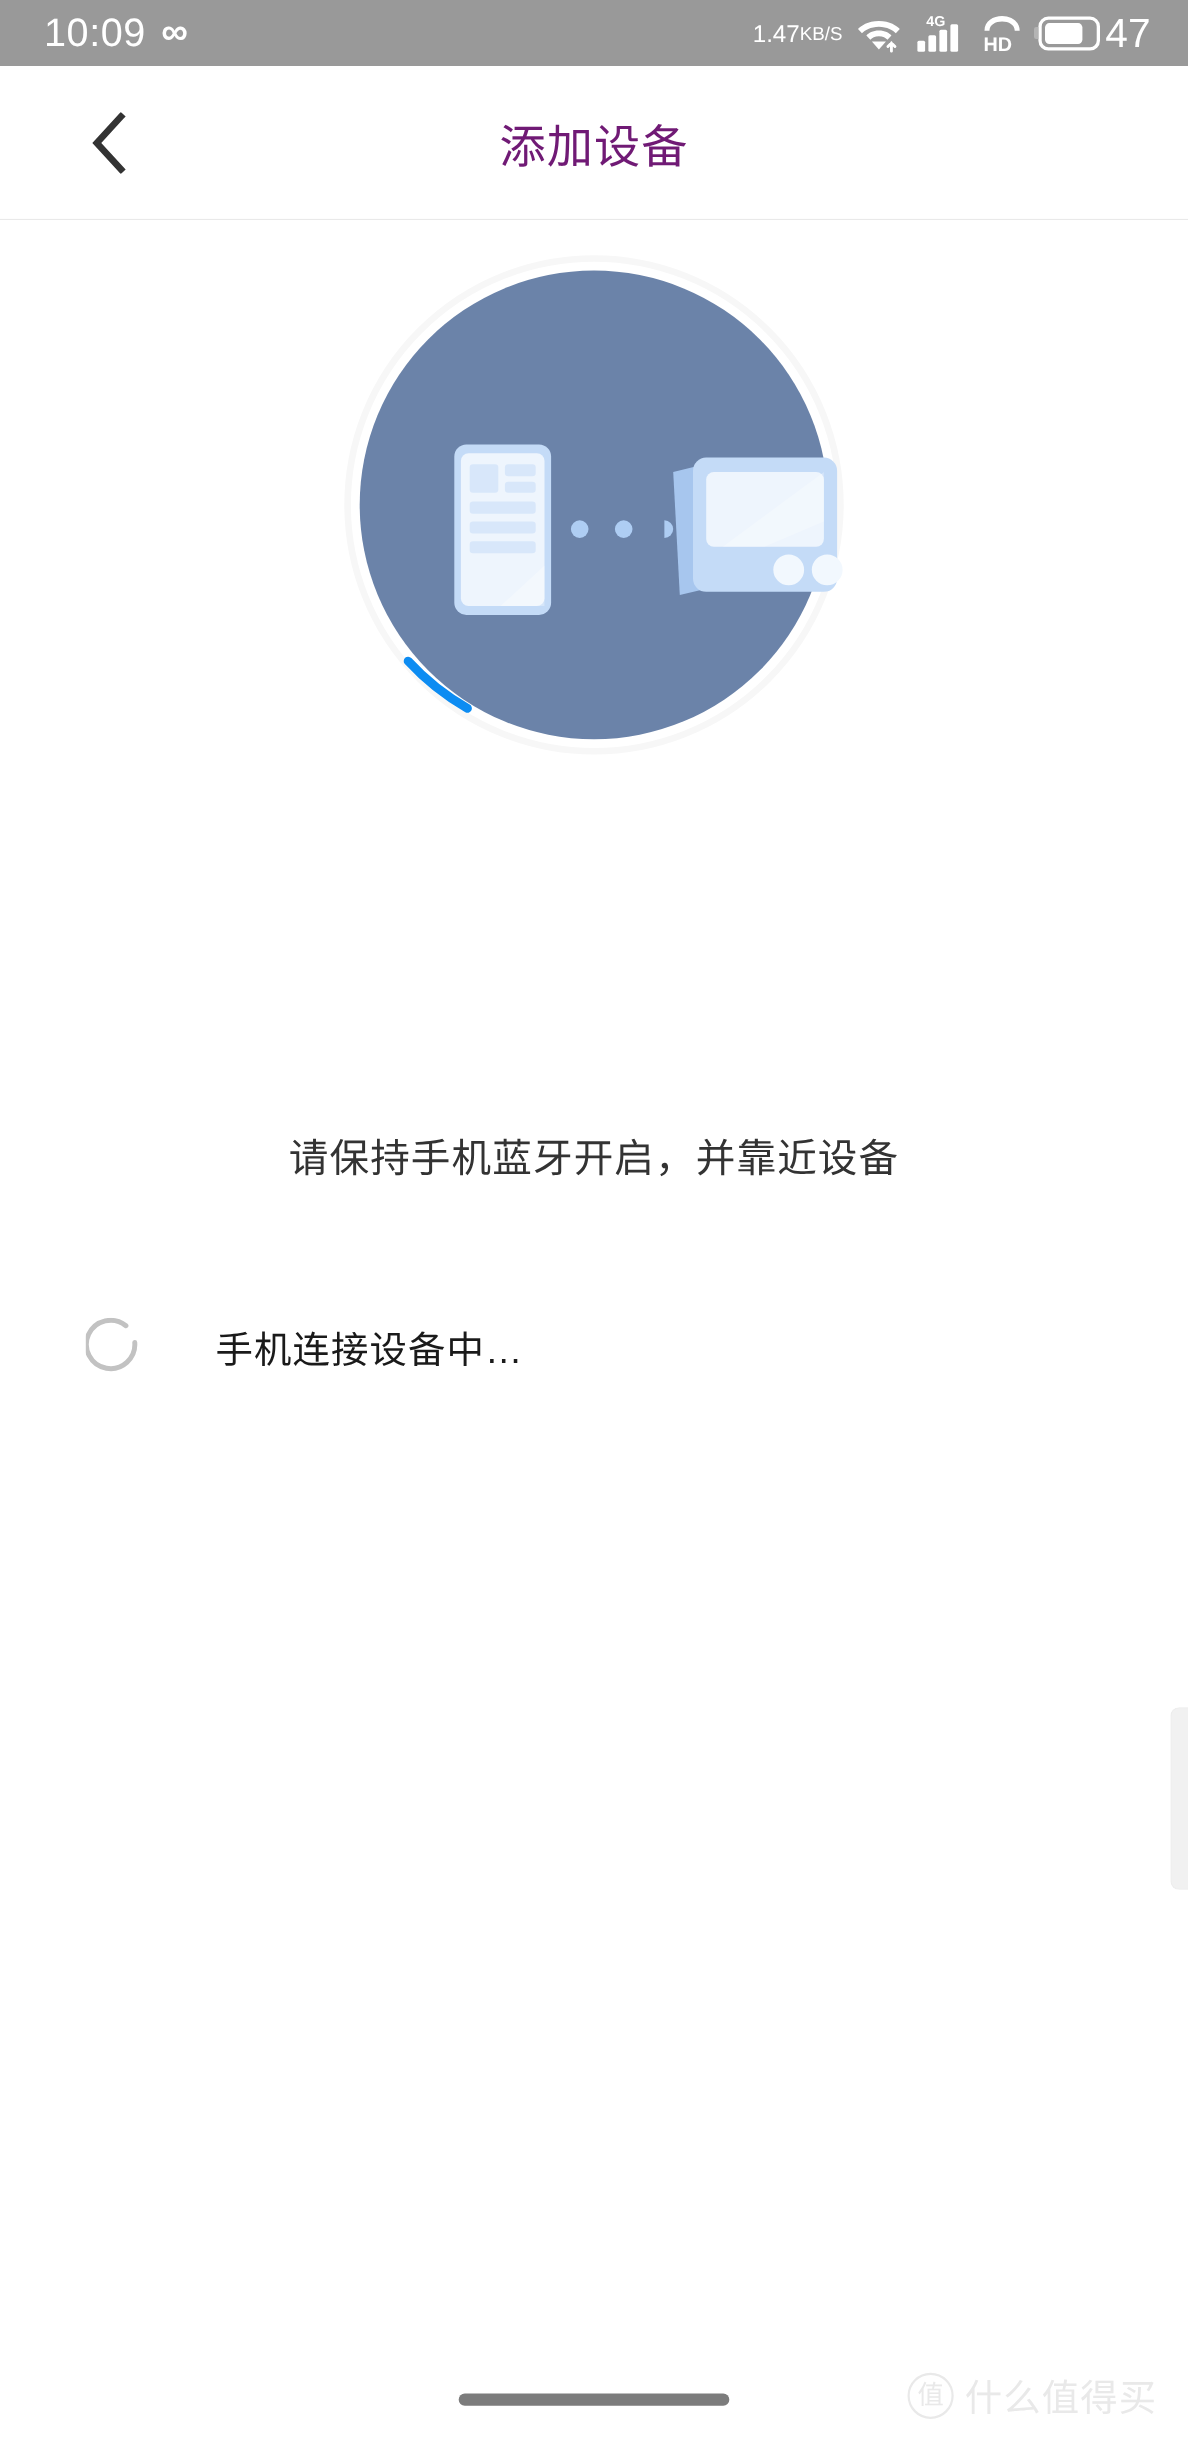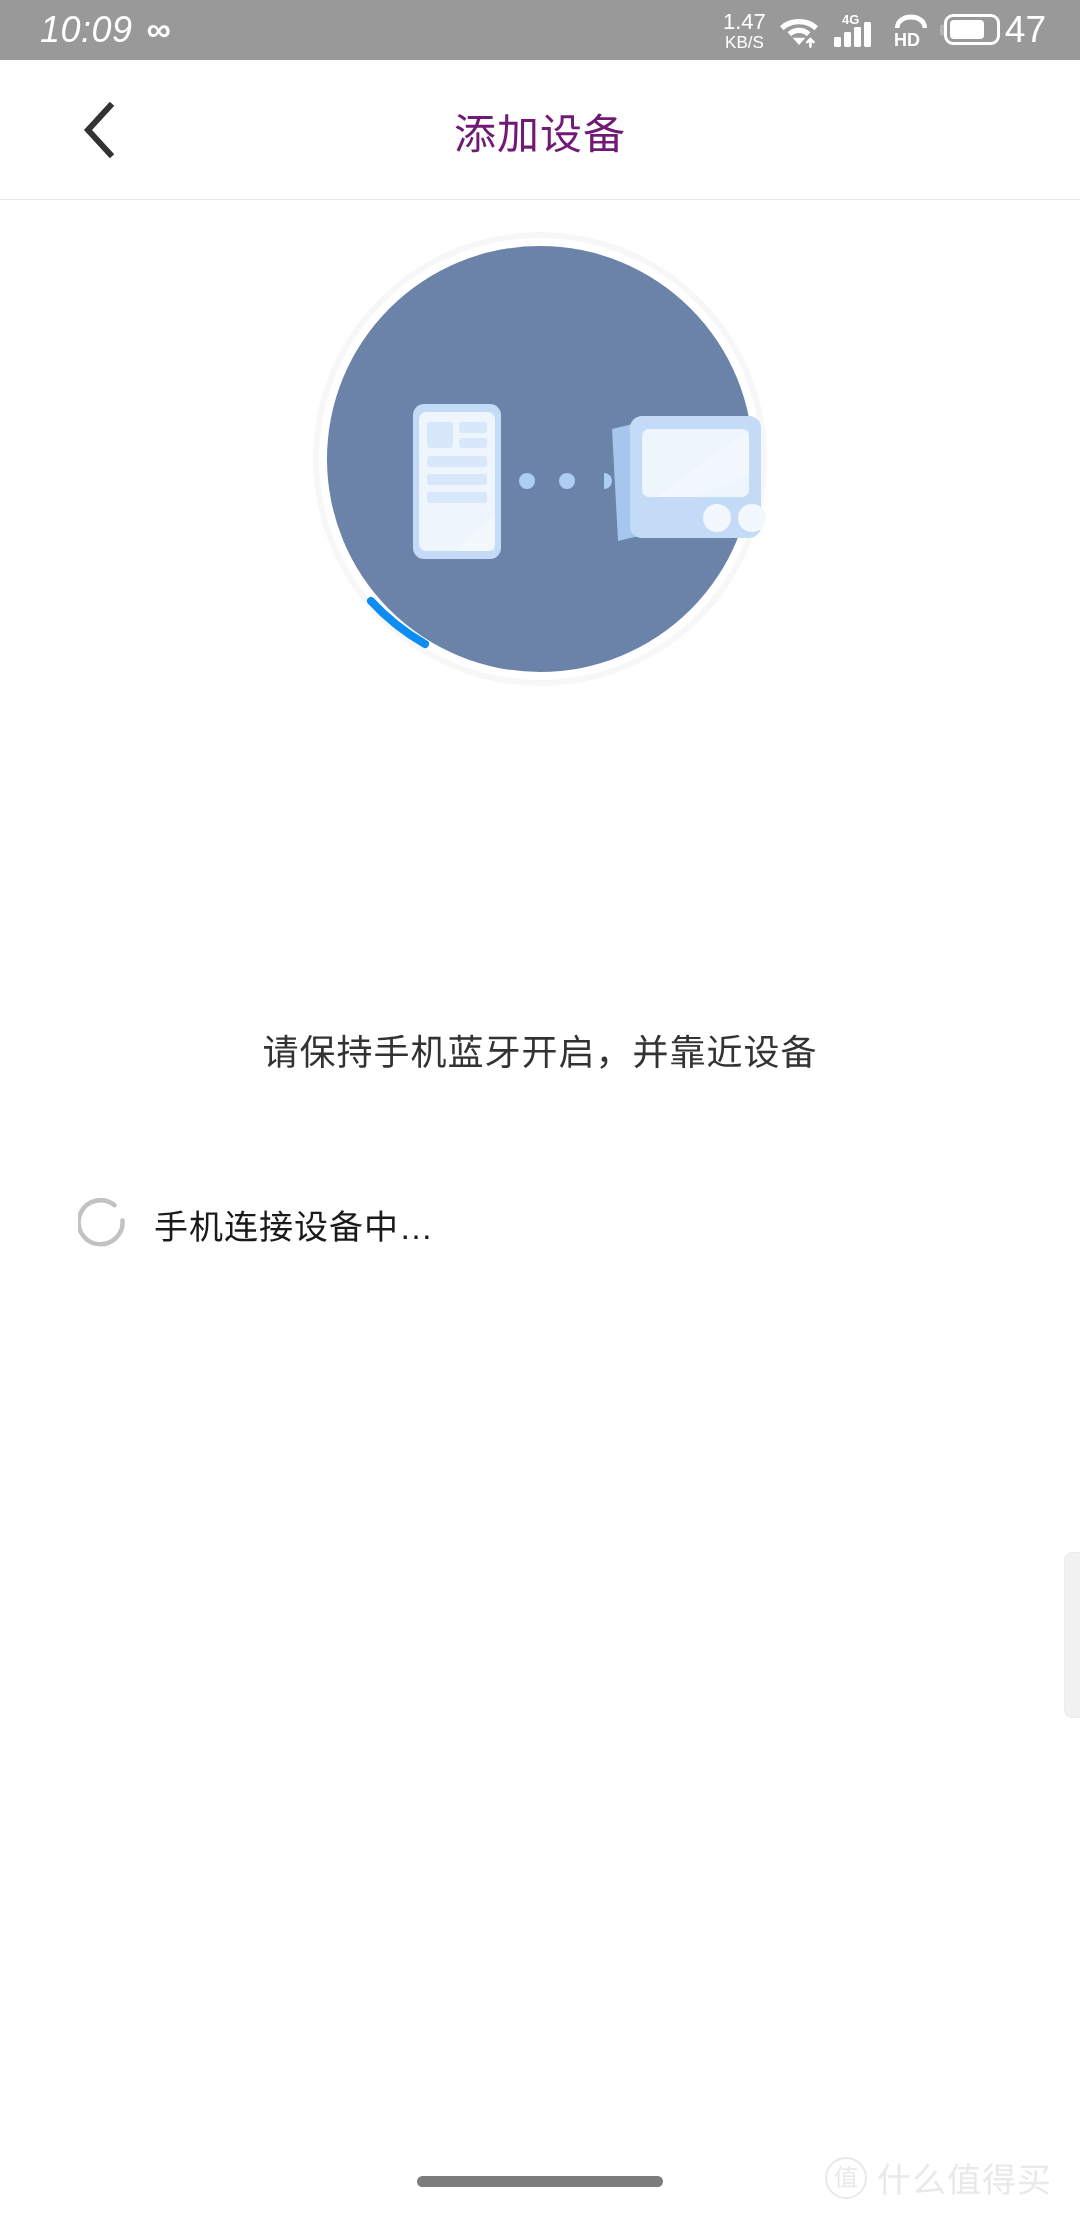--- a/index.html
+++ b/index.html
@@ -26,21 +26,20 @@
     display: flex;
     align-items: center;
     justify-content: space-between;
     padding: 0 34px 0 40px;
     box-sizing: border-box;
   }
   .status-left {
     display: flex;
     align-items: center;
     gap: 14px;
-    font-style: italic;
   }
   .status-clock {
     color: #ffffff;
     font-size: 36px;
     letter-spacing: 0.5px;
     line-height: 1;
   }
   .infinity-icon {
     color: #ffffff;
     font-size: 34px;
@@ -49,21 +48,21 @@
     transform: translateY(-1px);
   }
   .status-right {
     display: flex;
     align-items: center;
     gap: 13px;
   }
   .net-speed {
     color: #ffffff;
     display: flex;
-    flex-direction: column;
+    flex-direction: row;
     align-items: center;
     line-height: 1.02;
     transform: translateY(1px);
   }
   .net-speed .val { font-size: 22px; }
   .net-speed .unit { font-size: 17px; }
 
   .wifi-icon { width: 40px; height: 36px; display:block; }
   .signal-icon { width: 46px; height: 38px; display:block; }
   .hd-icon { width: 40px; height: 38px; display:block; }
@@ -158,21 +157,21 @@
     font-size: 36px;
     color: #333333;
     letter-spacing: 1px;
   }
   .status-row {
     position: absolute;
     top: 1198px;
     left: 78px;
     display: flex;
     align-items: center;
-    gap: 24px;
+    gap: 66px;
   }
   .spinner { width: 52px; height: 52px; display: block; }
   .status-text {
     font-size: 34px;
     color: #1a1a1a;
     letter-spacing: 1px;
   }
 
   
   .scroll-indicator {

